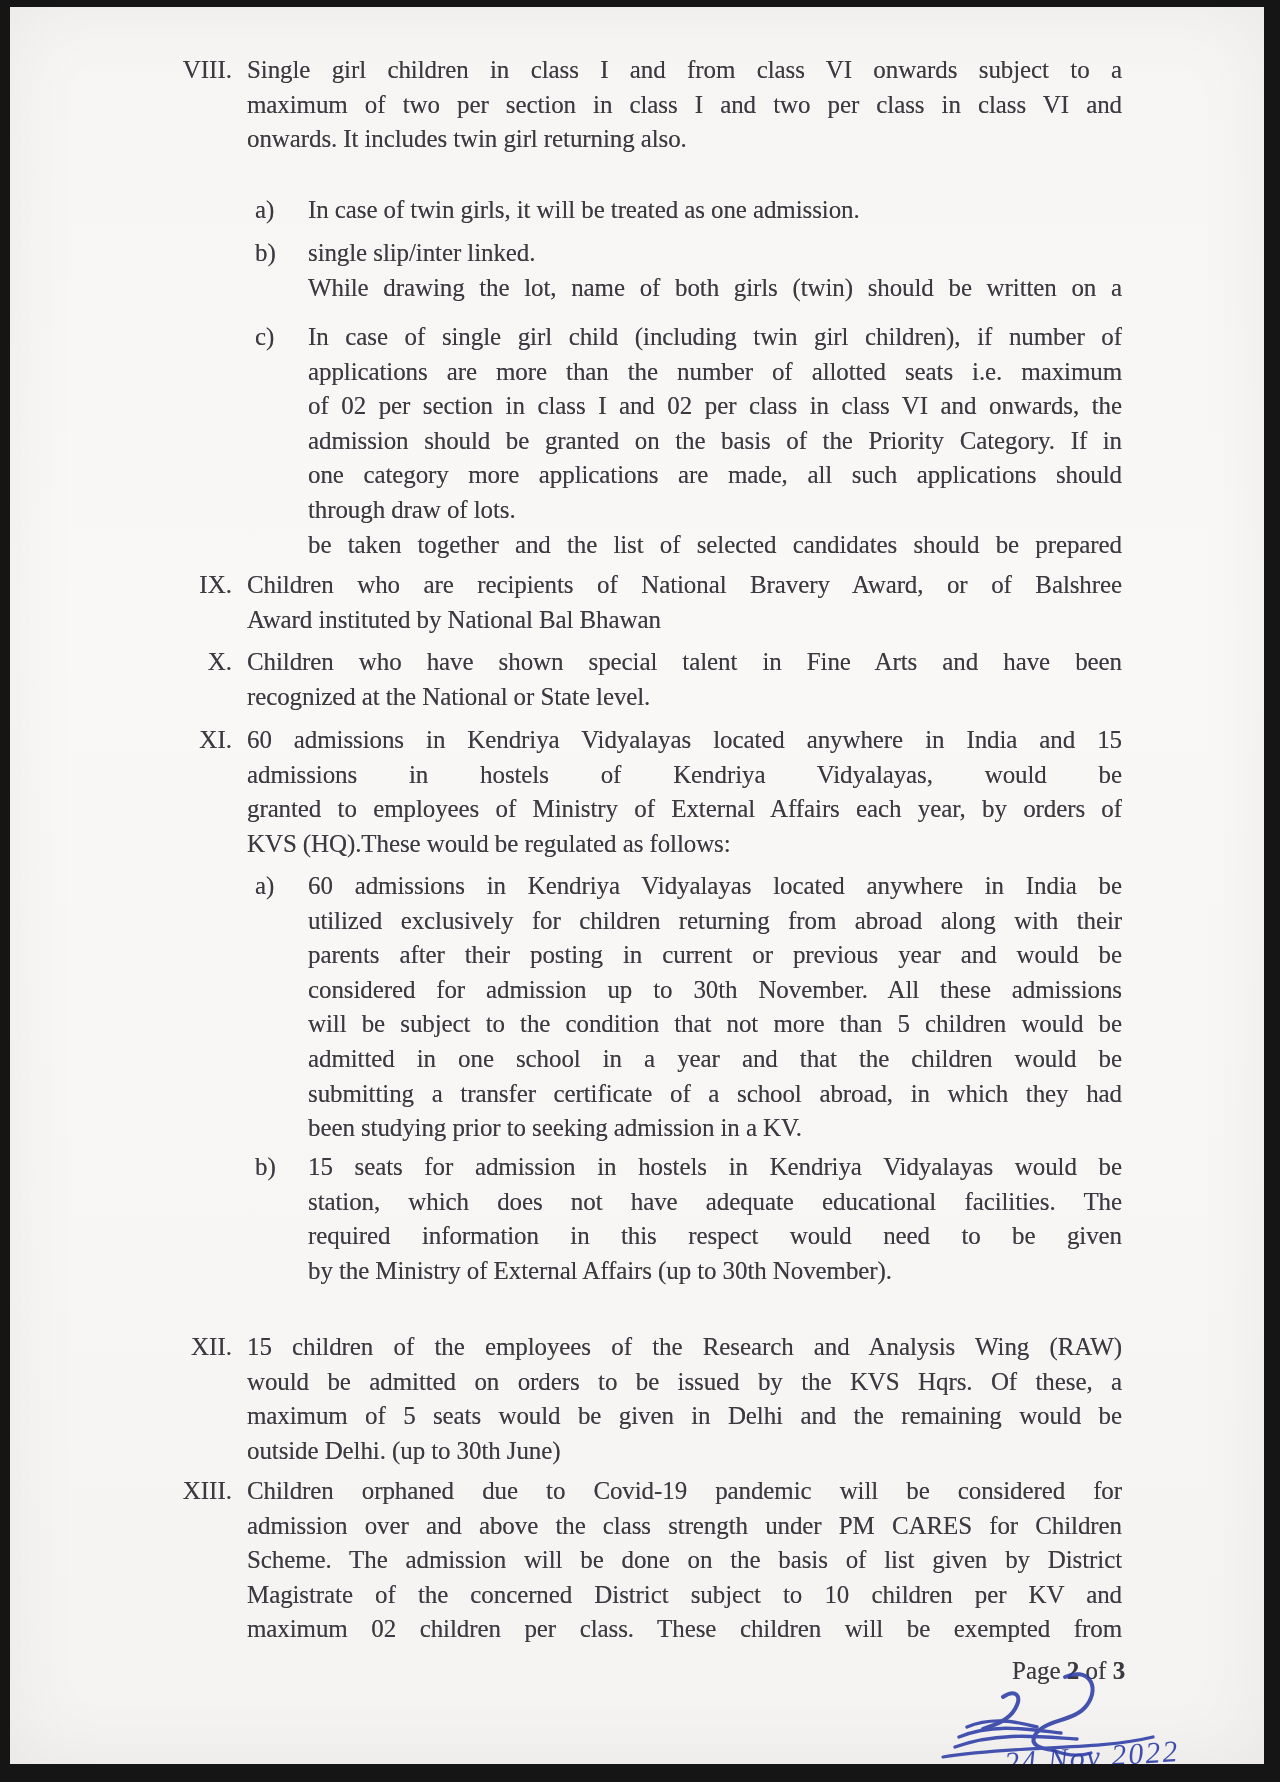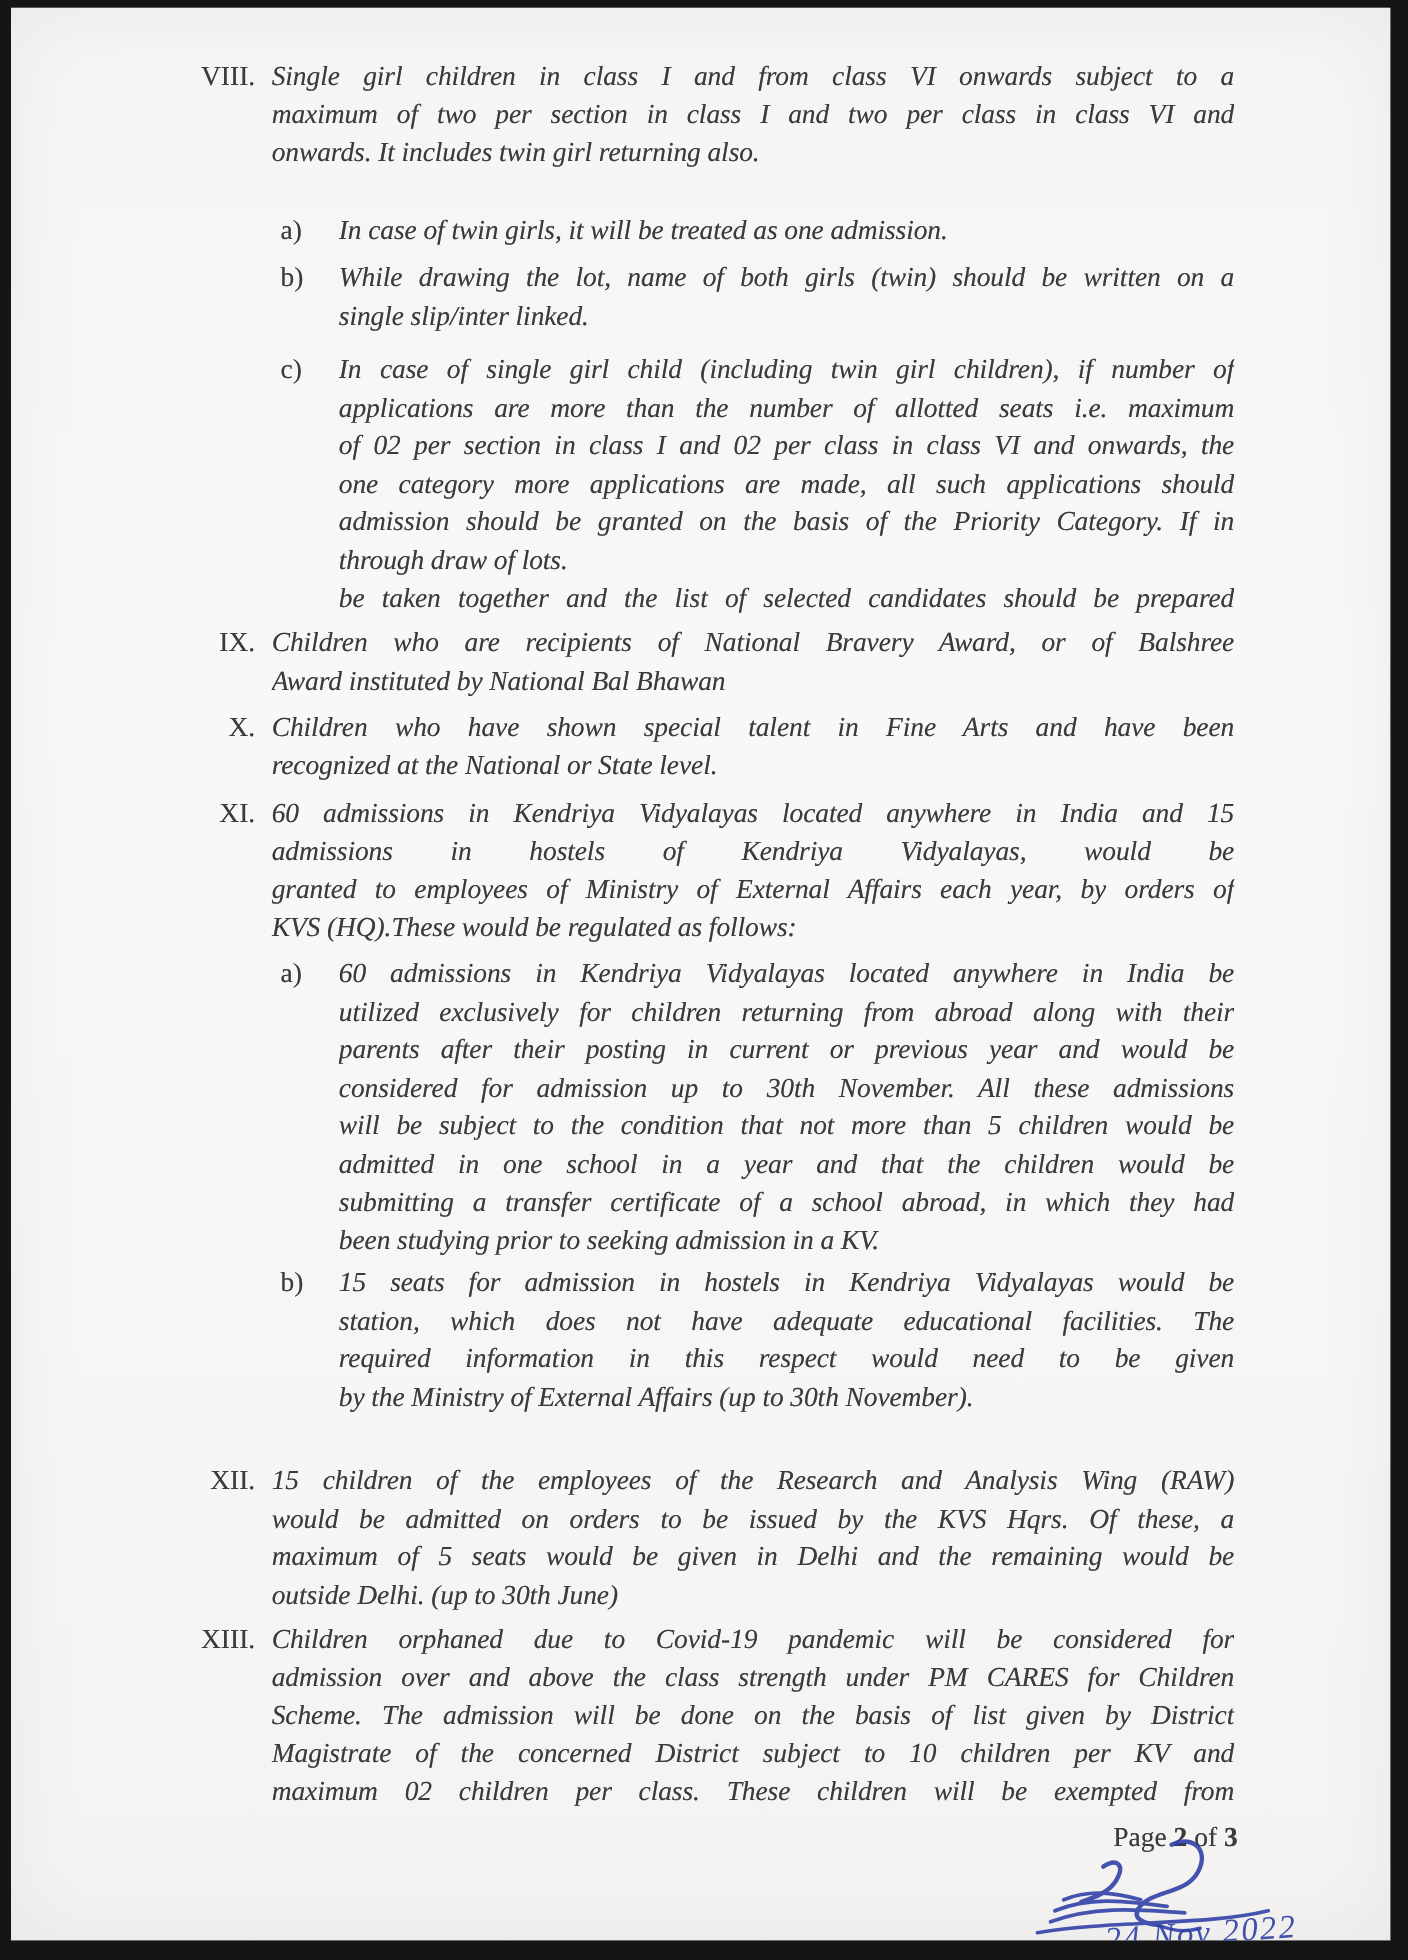--- a/index.html
+++ b/index.html
@@ -28,21 +28,20 @@
     text-shadow:0 0 0.5px rgba(59,58,64,0.55);
   }
   .btext{position:absolute;top:0;}
   .btext.main{left:237px;width:875px;}
   .btext.sub{left:298px;width:814px;}
   .line{
     height:34.6px;line-height:34.6px;overflow:hidden;
     font-size:25px;color:#3b3a40;letter-spacing:-0.1px;
     text-shadow:0 0 0.5px rgba(59,58,64,0.55);
     white-space:normal;
-    font-style:italic;
   }
   .line.j{text-align:justify;text-align-last:justify;}
   .footer{
     position:absolute;left:1002px;top:1650px;
     font-size:25px;color:#3b3a40;white-space:nowrap;
     text-shadow:0 0 0.5px rgba(59,58,64,0.55);
   }
   .footer .num{font-weight:bold;}
   .sig{position:absolute;left:905px;top:1662px;width:290px;height:120px;}
 </style>
@@ -63,33 +62,33 @@
   <div class="block" style="top:186px">
     <div class="slabel">a)</div>
     <div class="btext sub">
       <div class="line">In case of twin girls, it will be treated as one admission.</div>
     </div>
   </div>
 
   <div class="block" style="top:229px">
     <div class="slabel">b)</div>
     <div class="btext sub">
+      <div class="line">single slip/inter linked.</div>
       <div class="line j">While drawing the lot, name of both girls (twin) should be written on a</div>
-      <div class="line">single slip/inter linked.</div>
     </div>
   </div>
 
   <div class="block" style="top:313px">
     <div class="slabel">c)</div>
     <div class="btext sub">
       <div class="line j">In case of single girl child (including twin girl children), if number of</div>
       <div class="line j">applications are more than the number of allotted seats i.e. maximum</div>
       <div class="line j">of 02 per section in class I and 02 per class in class VI and onwards, the</div>
+      <div class="line j">admission should be granted on the basis of the Priority Category. If in</div>
       <div class="line j">one category more applications are made, all such applications should</div>
-      <div class="line j">admission should be granted on the basis of the Priority Category. If in</div>
       <div class="line">through draw of lots.</div>
       <div class="line j">be taken together and the list of selected candidates should be prepared</div>
     </div>
   </div>
 
   <div class="block" style="top:561px">
     <div class="rlabel">IX.</div>
     <div class="btext main">
       <div class="line j">Children who are recipients of National Bravery Award, or of Balshree</div>
       <div class="line">Award instituted by National Bal Bhawan</div>

